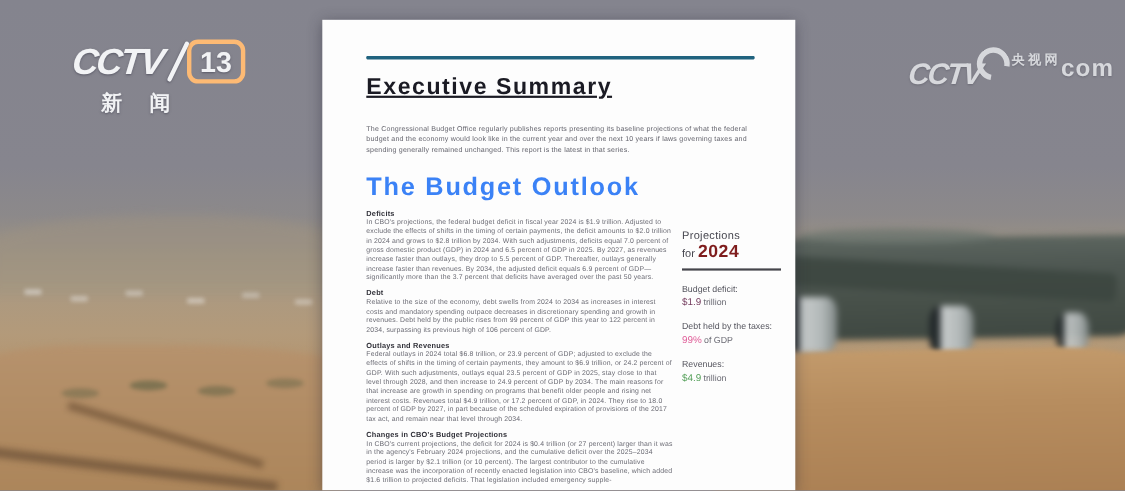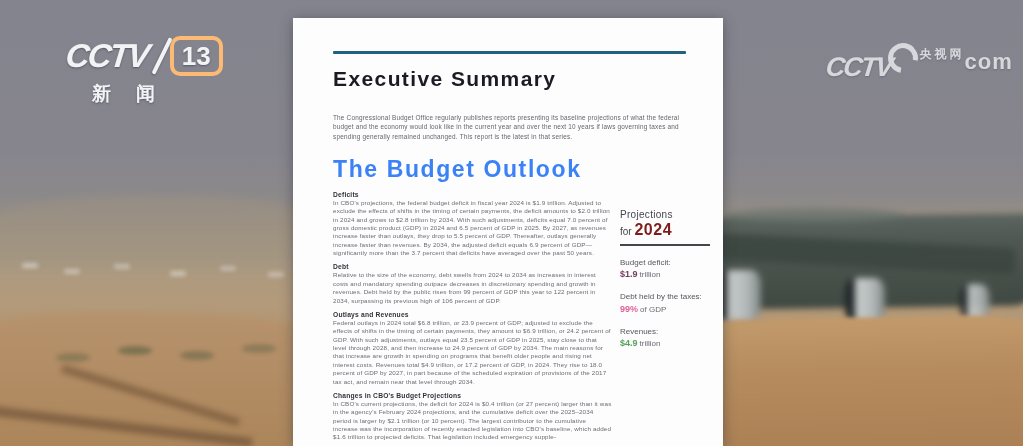--- a/index.html
+++ b/index.html
@@ -53,36 +53,36 @@
     transform:rotate(-35deg); margin:0 2px 6px -4px; }
   .com-col { display:flex; line-height:1;text-align:center; }
   .com-cn { font-size:12px; font-weight:700; letter-spacing:3px; }
   .com-com { font-size:22px; font-weight:700; letter-spacing:1px; margin-top:3px; }
 
   
   .page { position:absolute; left:293px; top:18px; width:430px; height:428px; background:#fdfdfd;
     box-shadow:0 2px 12px rgba(40,40,55,.45); color:#1b1b24; overflow:hidden; }
   .page-inner { padding:33px 13px 0 40px; }
   .rule-teal { width:353px; height:3px; border-radius:1px; }
-  .doc-title { margin-top:13px; font-size:21px; font-weight:800; letter-spacing:1.4px; color:#1b1b24; }
+  .doc-title { margin-top:13px; font-size:21px; font-weight:800; letter-spacing:1.4px; color:#1b1b24;text-decoration:underline; }
   .intro { margin-top:22px; width:357px; font-size:6.4px; line-height:1.45; color:#64646d; letter-spacing:.2px; }
   .outlook-title { margin-top:15px; font-size:23px; font-weight:800; letter-spacing:1.6px; color:#3b82f6; }
   .columns { display:flex; margin-top:2px; }
   .main-col { width:279px; }
   .main-col h3 { margin:6px 0 1px; font-size:6.7px; font-weight:700; color:#32323a; letter-spacing:.2px; }
   .main-col p { font-size:6.25px; line-height:1.34; color:#6b6b74; letter-spacing:.15px; }
   .sidebar { width:90px; margin-left:8px; padding-top:24px; }
   .sb-t1 { font-size:10px; color:#45454e; letter-spacing:.3px; }
   .sb-t2 { font-size:10px; color:#45454e; margin-top:1px; }
   .sb-t2 b { font-size:16px; font-weight:800; color:#7f1d1d; letter-spacing:.5px; }
   .sb-rule { width:90px; height:2px; background:#45454b; margin:5px 0 12px; }
   .sb-item { margin-bottom:13px; }
   .sb-label { font-size:8px; line-height:1.3; color:#55555e; }
   .sb-vrow { margin-top:1px; font-size:8px; color:#6b6b74; }
-  .sb-value { font-size:9px; font-weight:700; }
+  .sb-value { font-size:9px; font-weight:400; }
   .sb-unit { margin-left:2px; }
 </style>
 </head>
 <body>
 
 <div class="stage">
 
   <div class="bg-base"></div>
   <div class="hills-left"></div>
   <div class="blobs"></div>

